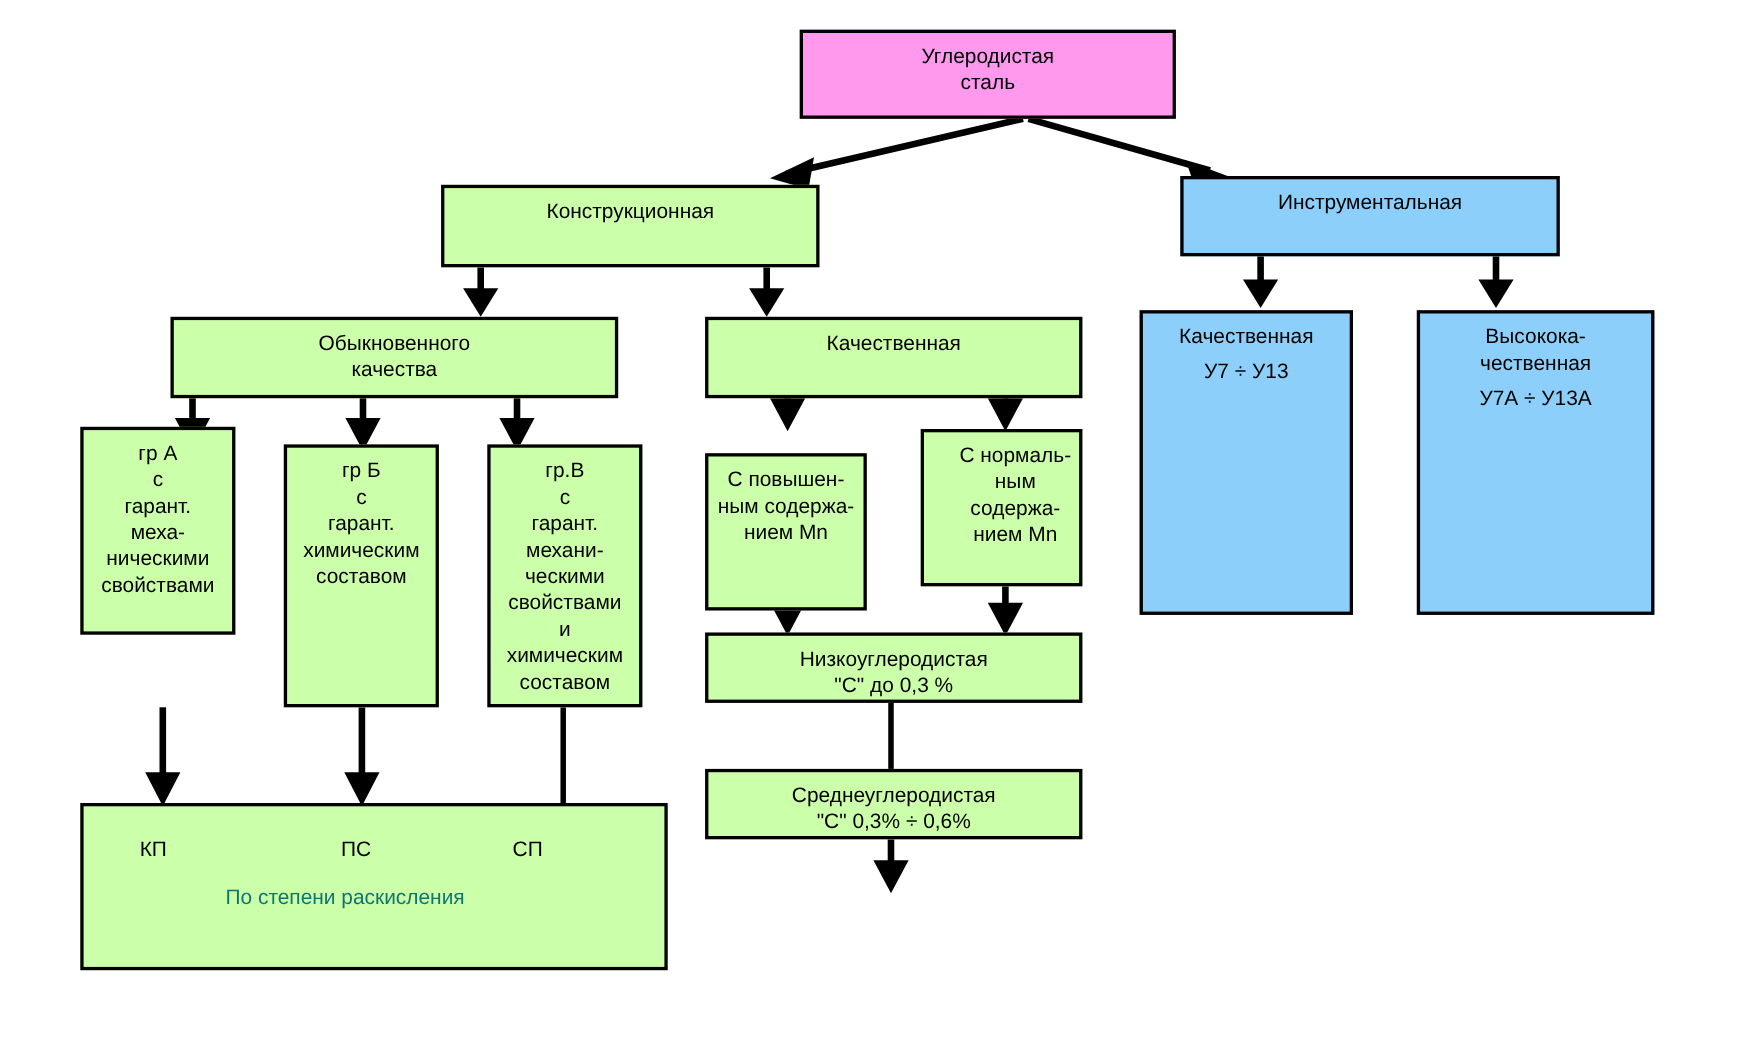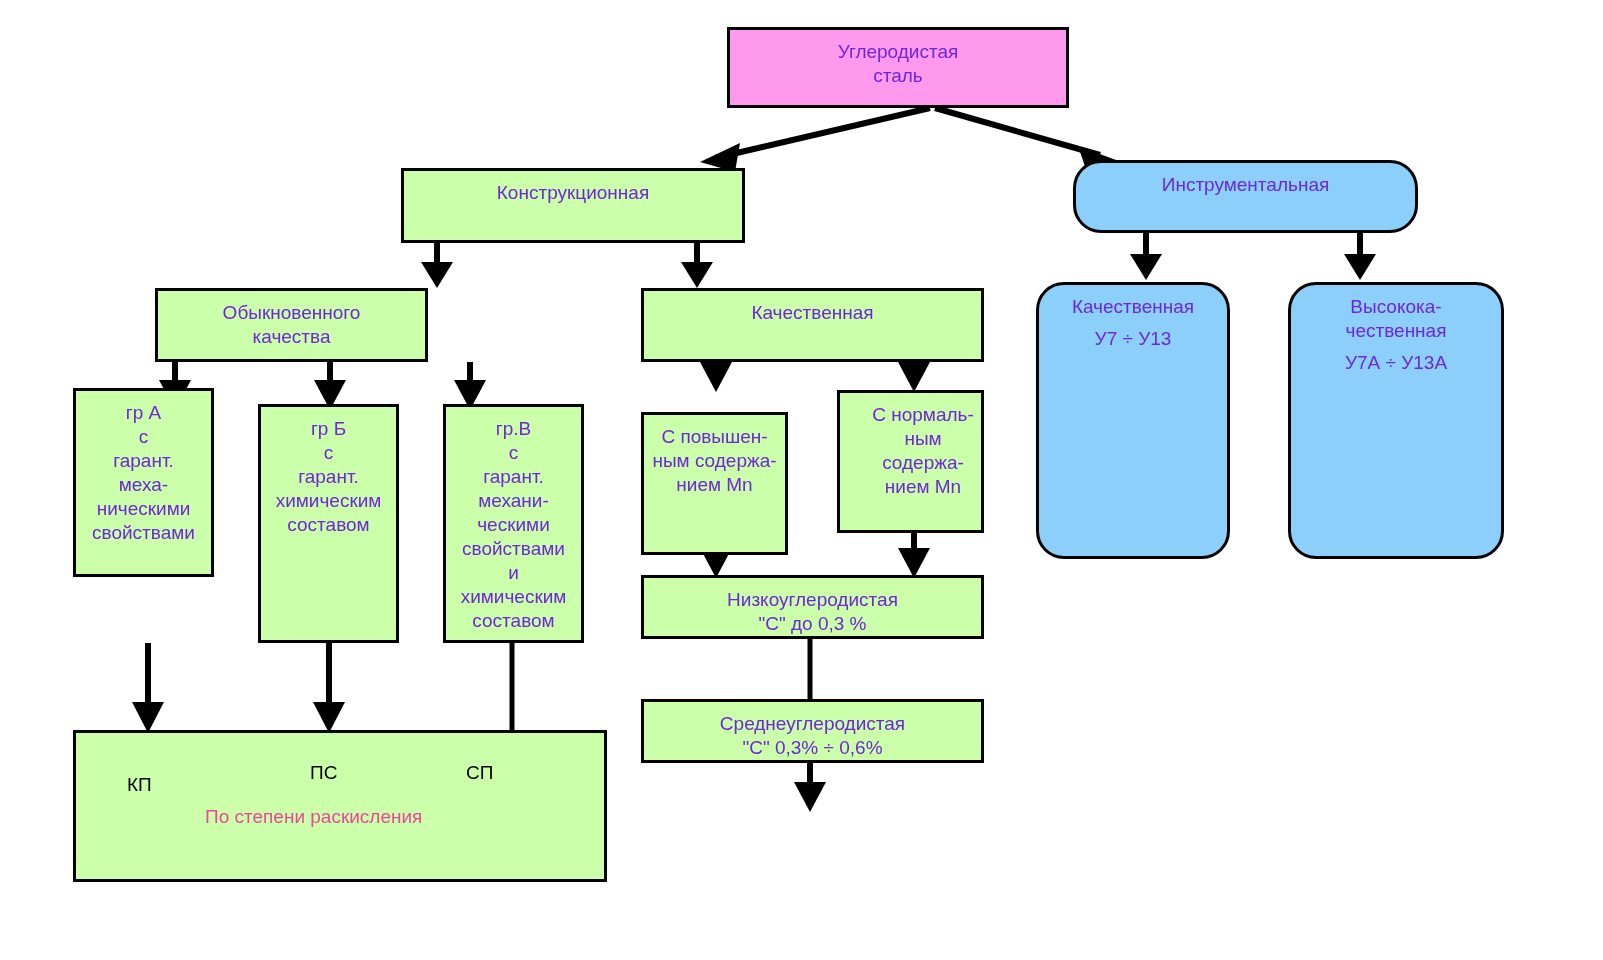--- a/index.html
+++ b/index.html
@@ -14,32 +14,32 @@
     background:#ffffff;
     overflow:hidden;
   }
   .node{
     position:absolute;
     box-sizing:border-box;
     border:3px solid #000000;
     display:flex;
     flex-direction:column;
     align-items:flex-end;
-    color:#6d28d9;
+    color:#000000;
     font-size:19px;
     line-height:24px;
     text-align:center;
     white-space:pre-line;
     z-index:2;
   }
   .node .lines{ width:100%; }
   .node.pad-top{ padding-top:10px; }
   .pink{ background:#FF99EE; }
   .green{ background:#CCFFAA; }
-  .blue{ background:#8CCFFA;border-radius:28px; }
+  .blue{ background:#8CCFFA; }
 
   svg#wires{
     position:absolute;
     left:0; top:0;
     width:1603px;
     height:960px;
     z-index:1;
     overflow:visible;
   }
   .wire{ stroke:#000000; stroke-width:6; fill:none; }
@@ -49,21 +49,21 @@
   .deox-label{
     position:absolute;
     font-size:19px;
     color:#000;
     z-index:3;
     white-space:nowrap;
   }
   .deox-caption{
     position:absolute;
     font-size:19px;
-    color:#ec4899;
+    color:#0f766e;
     z-index:3;
     white-space:nowrap;
   }
   .sub-gap{ display:block; height:8px; }
 </style>
 </head>
 <body>
 
 <div id="canvas">
 
@@ -161,21 +161,21 @@
   </div>
 
   <div class="node green pad-top" style="left:401px; top:168px; width:344px; height:75px;">
     <span class="lines">Конструкционная</span>
   </div>
 
   <div class="node blue pad-top" style="left:1073px; top:160px; width:345px; height:73px;">
     <span class="lines">Инструментальная</span>
   </div>
 
-  <div class="node green pad-top" style="left:155px; top:288px; width:273px; height:74px;">
+  <div class="node green pad-top" style="left:155px; top:288px; width:407px; height:74px;">
     <span class="lines">Обыкновенного
 качества</span>
   </div>
 
   <div class="node green pad-top" style="left:641px; top:288px; width:343px; height:74px;">
     <span class="lines">Качественная</span>
   </div>
 
   <div class="node blue pad-top" style="left:1036px; top:282px; width:194px; height:277px;">
     <span class="lines">Качественная</span>
@@ -237,18 +237,18 @@
   </div>
 
   <div class="node green pad-top" style="left:641px; top:699px; width:343px; height:64px;">
     <span class="lines">Среднеуглеродистая
 "C" 0,3% ÷  0,6%</span>
   </div>
 
 
   <div class="node green" style="left:73px; top:730px; width:534px; height:152px;"></div>
 
-  <span class="deox-label" style="left:127px; top:762px;margin-top:12px;">КП</span>
+  <span class="deox-label" style="left:127px; top:762px;">КП</span>
   <span class="deox-label" style="left:310px; top:762px;">ПС</span>
   <span class="deox-label" style="left:466px; top:762px;">СП</span>
   <span class="deox-caption" style="left:205px; top:806px;">По степени раскисления</span>
 
 </div>
 
 </body></html>

